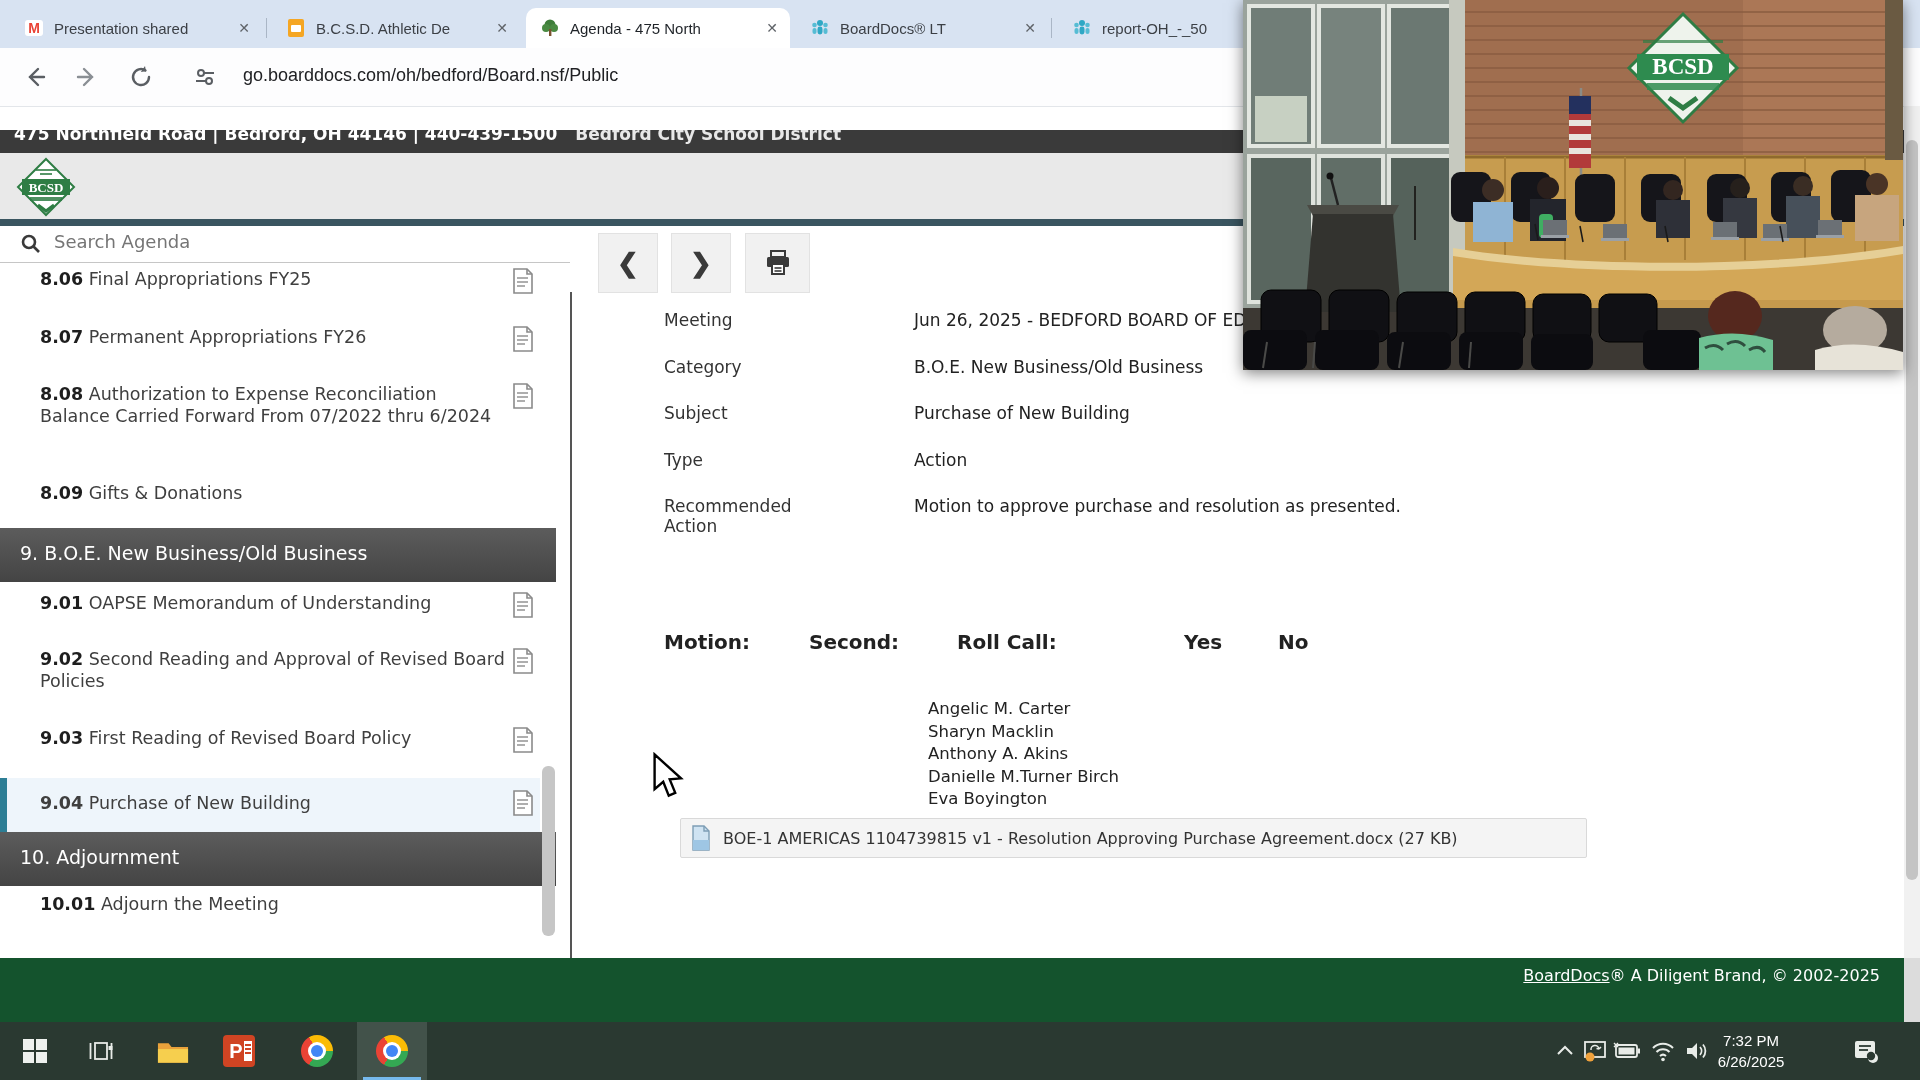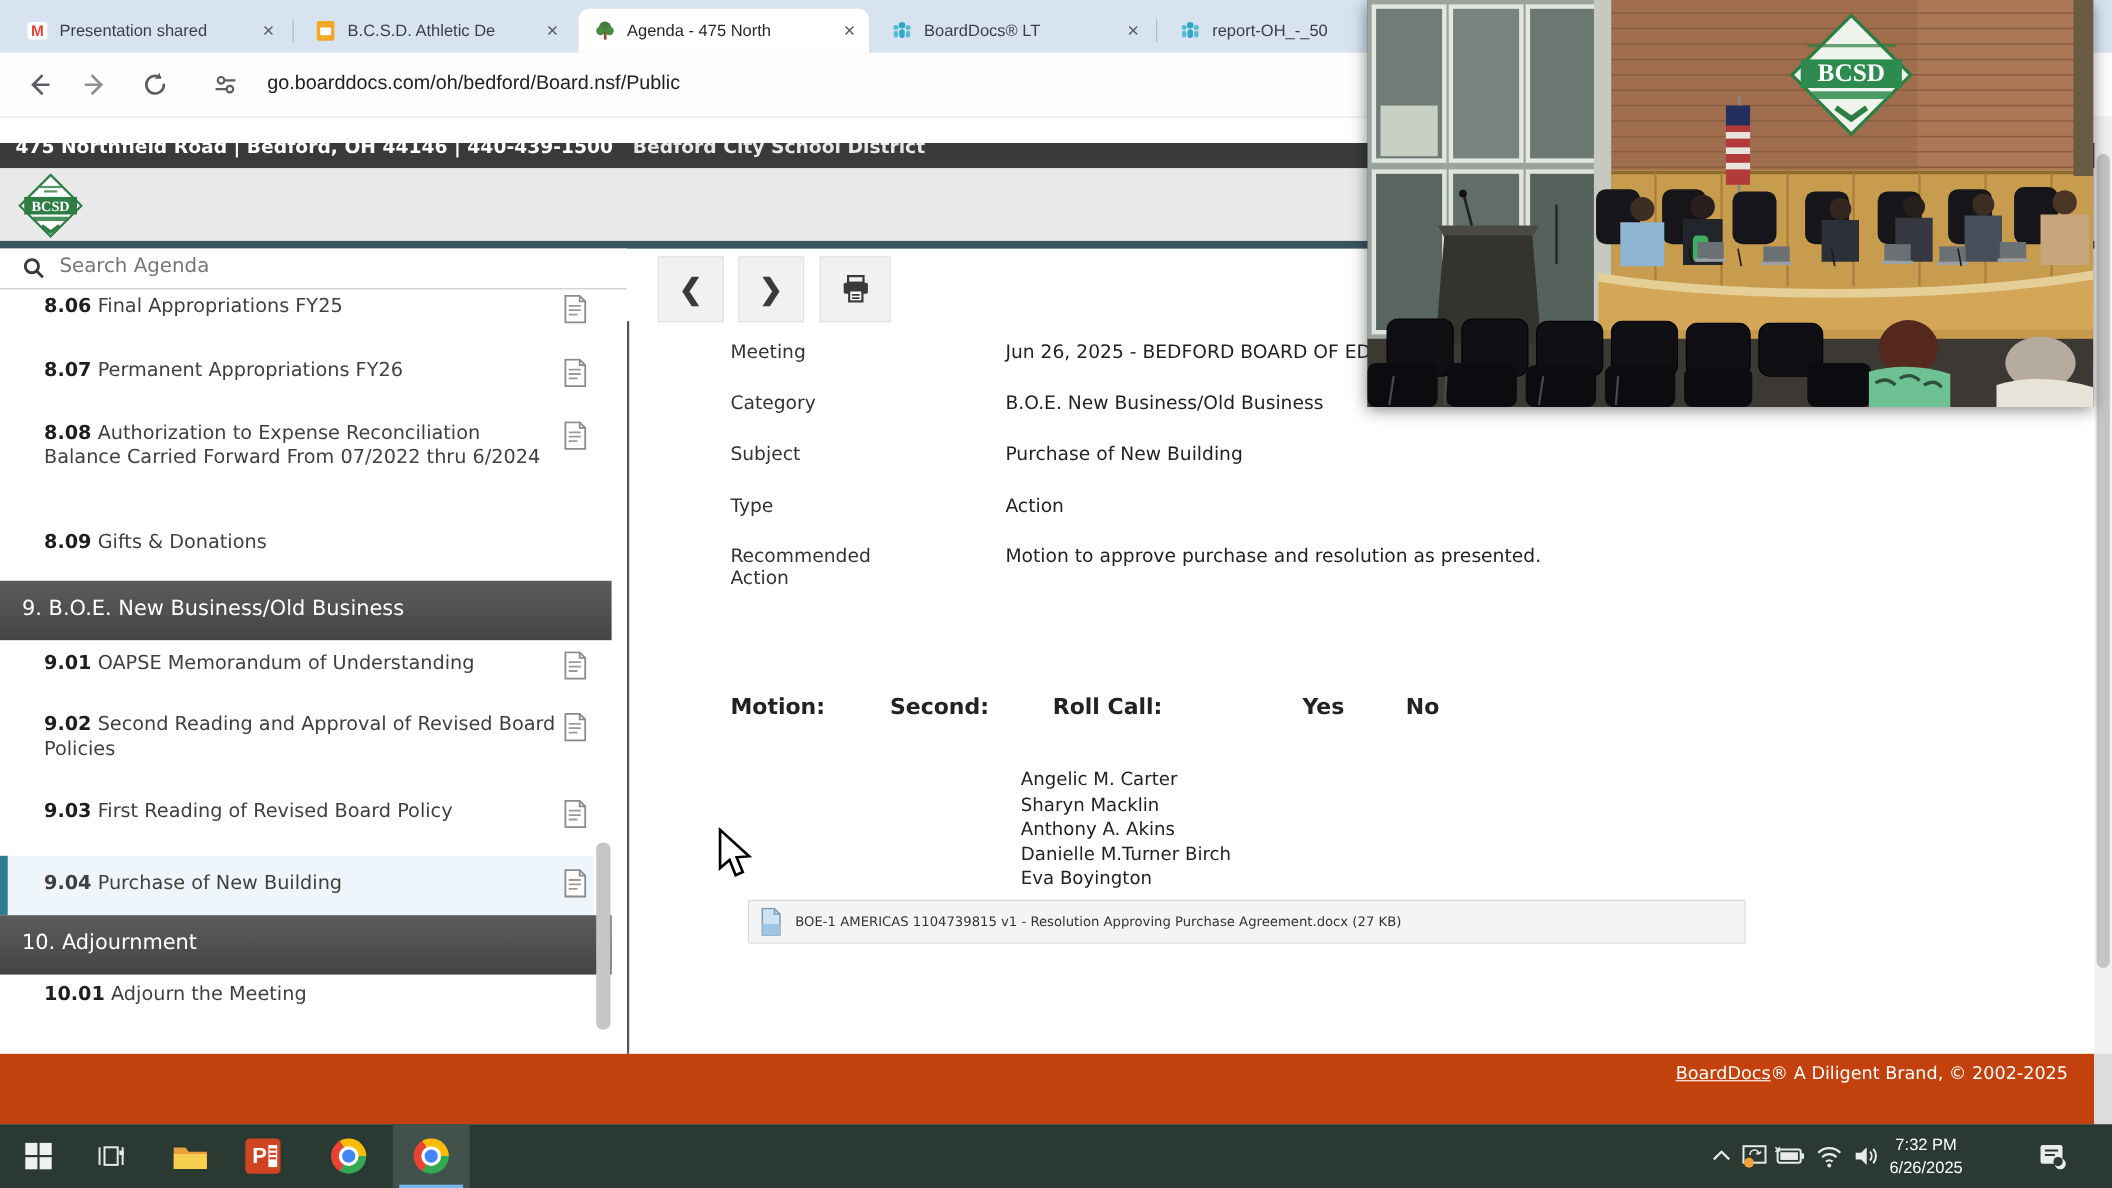--- a/index.html
+++ b/index.html
@@ -46,23 +46,23 @@
   .toolbtn{position:absolute;top:233px;height:58px;background:#f1f1f1;border:1px solid #e2e2e2;
            display:flex;align-items:center;justify-content:center;cursor:pointer;
            font-size:26px;font-weight:bold;color:#3a3a3a;}
   .dlabel{position:absolute;left:664px;font-size:17px;color:#333;font-family:"DejaVu Sans",sans-serif;}
   .dvalue{position:absolute;left:914px;font-size:17px;color:#222;font-family:"DejaVu Sans",sans-serif;white-space:nowrap;}
   .vcol{position:absolute;top:630px;font-size:20px;font-weight:bold;color:#222;font-family:"DejaVu Sans",sans-serif;}
   #members{left:928px;top:698px;font-size:16.5px;color:#222;line-height:22.5px;font-family:"DejaVu Sans",sans-serif;}
   #bodyline{left:664px;top:570px;font-size:17px;color:#222;font-family:"DejaVu Sans",sans-serif;}
   #attach{left:680px;top:818px;width:905px;height:38px;background:#f4f4f4;border:1px solid #d9d9d9;
           border-radius:2px;display:flex;align-items:center;cursor:pointer;}
-  #attach .atext{margin-left:12px;font-size:12px;color:#333;font-family:"DejaVu Sans",sans-serif;}
-  
-  #footer{left:0;top:958px;width:1904px;height:64px;background:#c2410c;}
+  #attach .atext{margin-left:12px;font-size:16px;color:#333;font-family:"DejaVu Sans",sans-serif;}
+  
+  #footer{left:0;top:958px;width:1904px;height:64px;background:#14532d;}
   #footer .ftext{position:absolute;right:24px;top:8px;font-size:16px;color:#fff;font-family:"DejaVu Sans",sans-serif;}
   #footer .ftext u{cursor:pointer;}
   #vscroll{left:1904px;top:106px;width:16px;height:916px;background:#f1f1f1;}
   #vthumb{position:absolute;left:2px;top:34px;width:12px;height:740px;background:#c4c4c4;border-radius:6px;}
   #sbcorner{left:1904px;top:958px;width:16px;height:64px;background:#dcdcdc;}
   
   #video{left:1243px;top:0;width:660px;height:370px;box-shadow:0 3px 14px rgba(0,0,0,.5);cursor:pointer;}
   
   #taskbar{left:0;top:1022px;width:1920px;height:58px;background:#2a3931;}
   .tbico{position:absolute;top:12px;width:34px;height:34px;display:flex;align-items:center;justify-content:center;cursor:pointer;}

